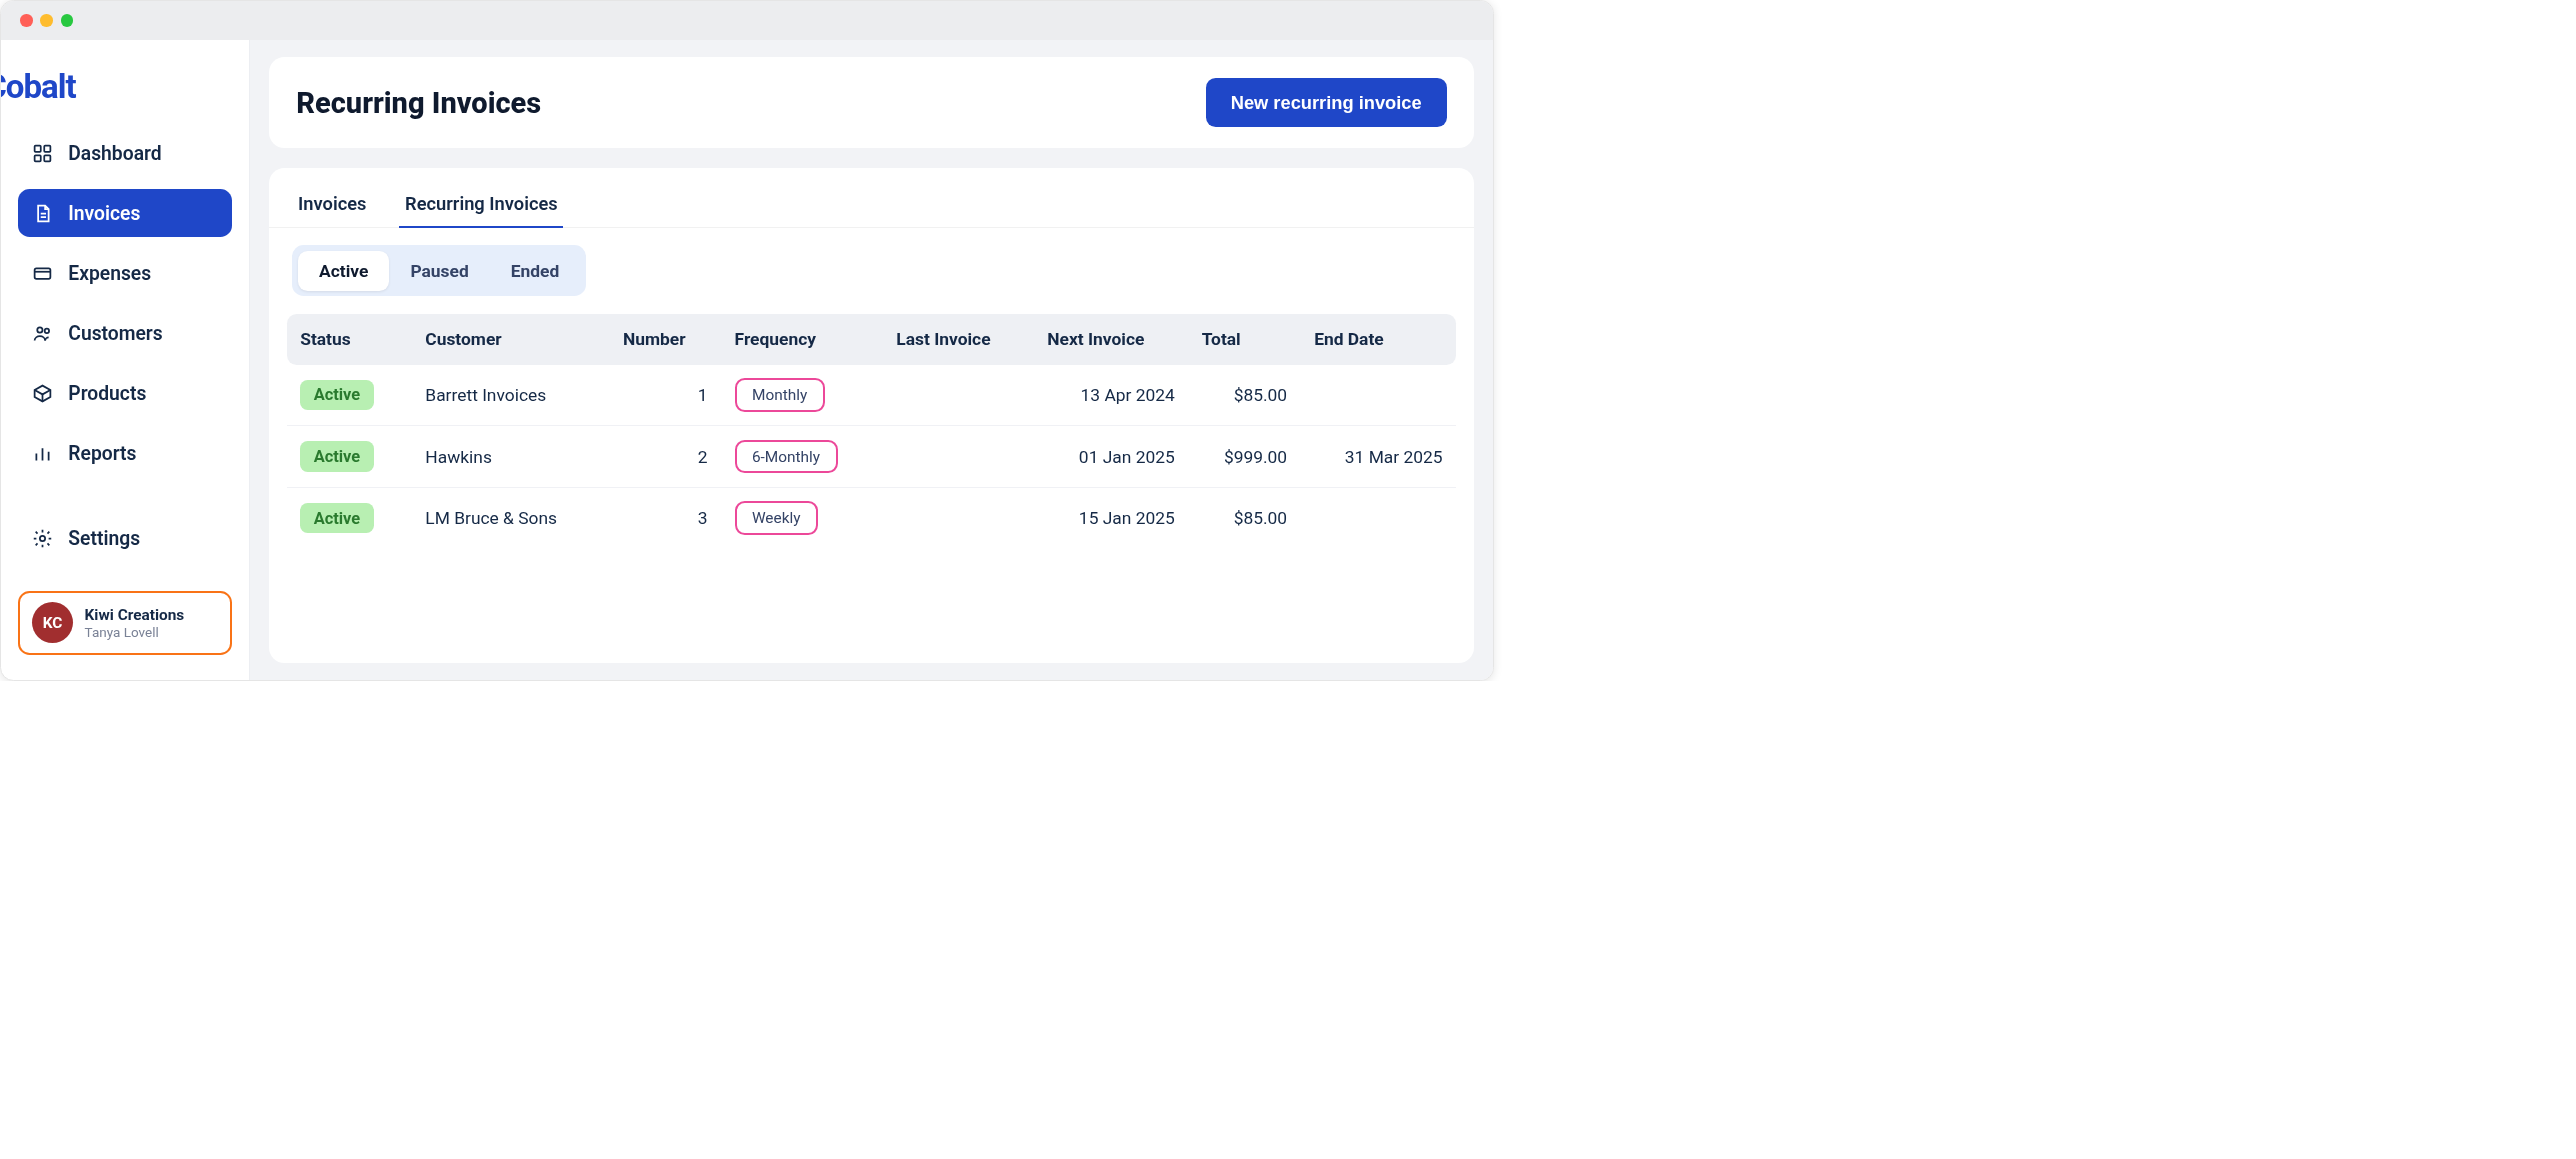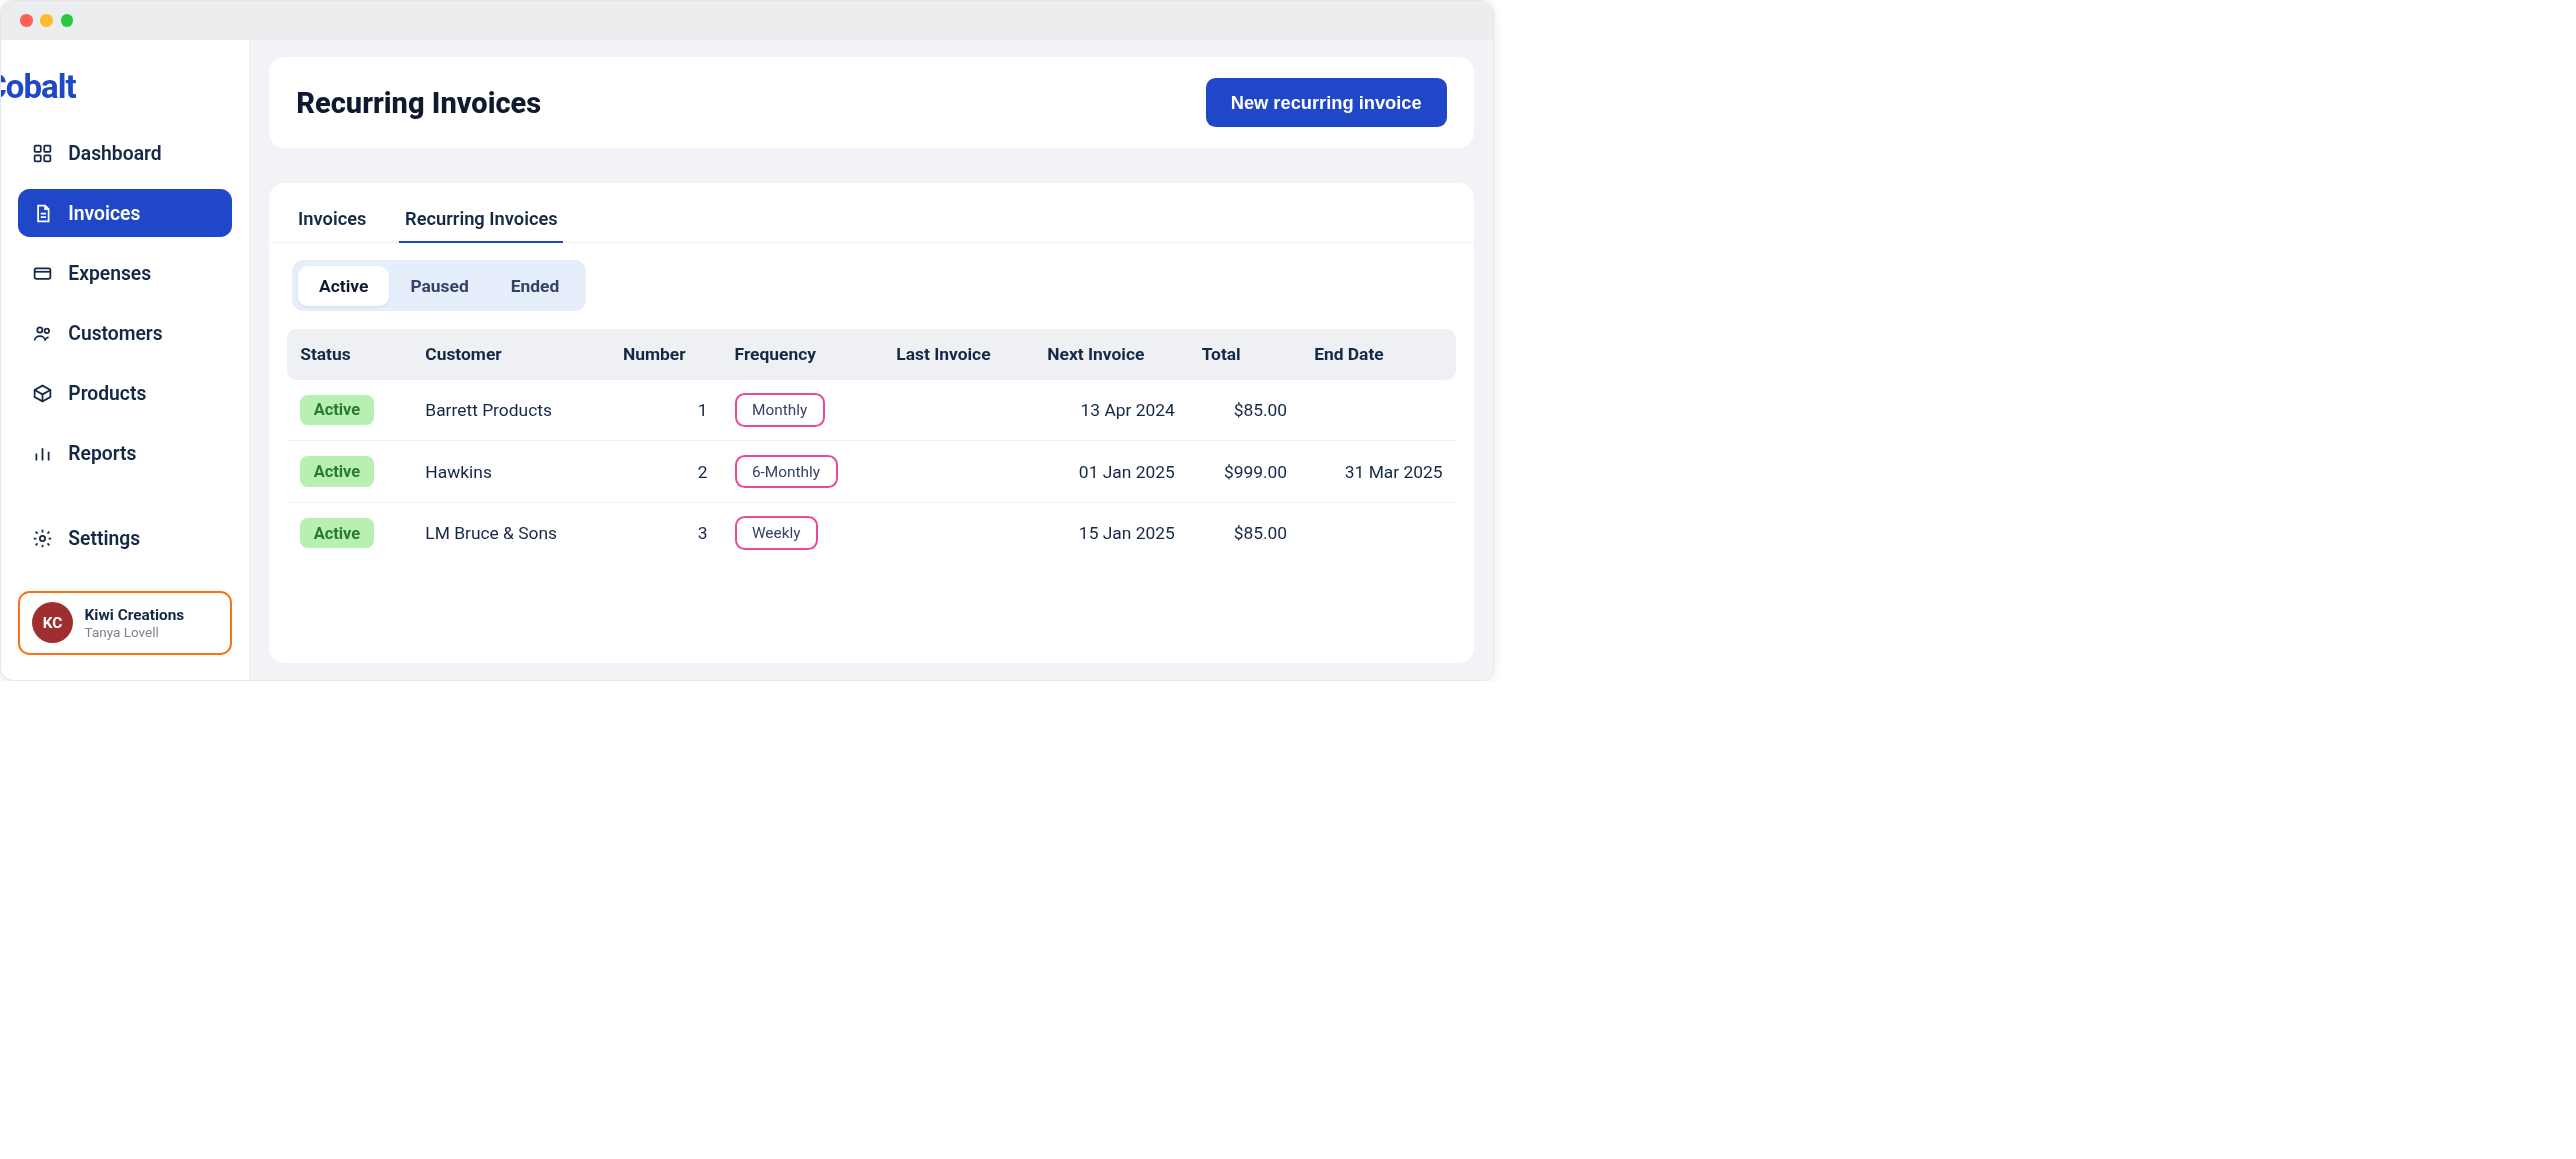--- a/index.html
+++ b/index.html
@@ -77,21 +77,21 @@
     background: #a12e2f; color: #fff;
     display: flex; align-items: center; justify-content: center;
     font-weight: 700; font-size: 15.4px;
   }
   .org-name { font-weight: 700; font-size: 15.4px; color: #152946; }
   .org-user { font-size: 13.5px; color: #7a8296; }
 
   .main {
     flex: 1; background: #f2f3f6;
     padding: 17.4px 19.3px;
-    display: flex; flex-direction: column; gap: 35px;
+    display: flex; flex-direction: column; gap: 20px;
     min-width: 0;
   }
   .header-card {
     background: #fff; border-radius: 15.4px;
     padding: 21px 27px;
     display: flex; align-items: center; justify-content: space-between;
   }
   .page-title { font-size: 29px; font-weight: 800; color: #0f1a2e; }
   .primary-btn {
     background: #1f47c8; color: #fff;
@@ -307,21 +307,21 @@
               <th>Frequency</th>
               <th>Last Invoice</th>
               <th class="col-next">Next Invoice</th>
               <th class="col-total">Total</th>
               <th class="col-end">End Date</th>
             </tr>
           </thead>
           <tbody>
             <tr>
               <td><span class="status-badge">Active</span></td>
-              <td>Barrett Products</td>
+              <td>Barrett Invoices</td>
               <td class="col-number">1</td>
               <td><span class="freq-pill">Monthly</span></td>
               <td></td>
               <td class="col-next">13 Apr 2024</td>
               <td class="col-total">$85.00</td>
               <td class="col-end"></td>
             </tr>
             <tr>
               <td><span class="status-badge">Active</span></td>
               <td>Hawkins</td>

